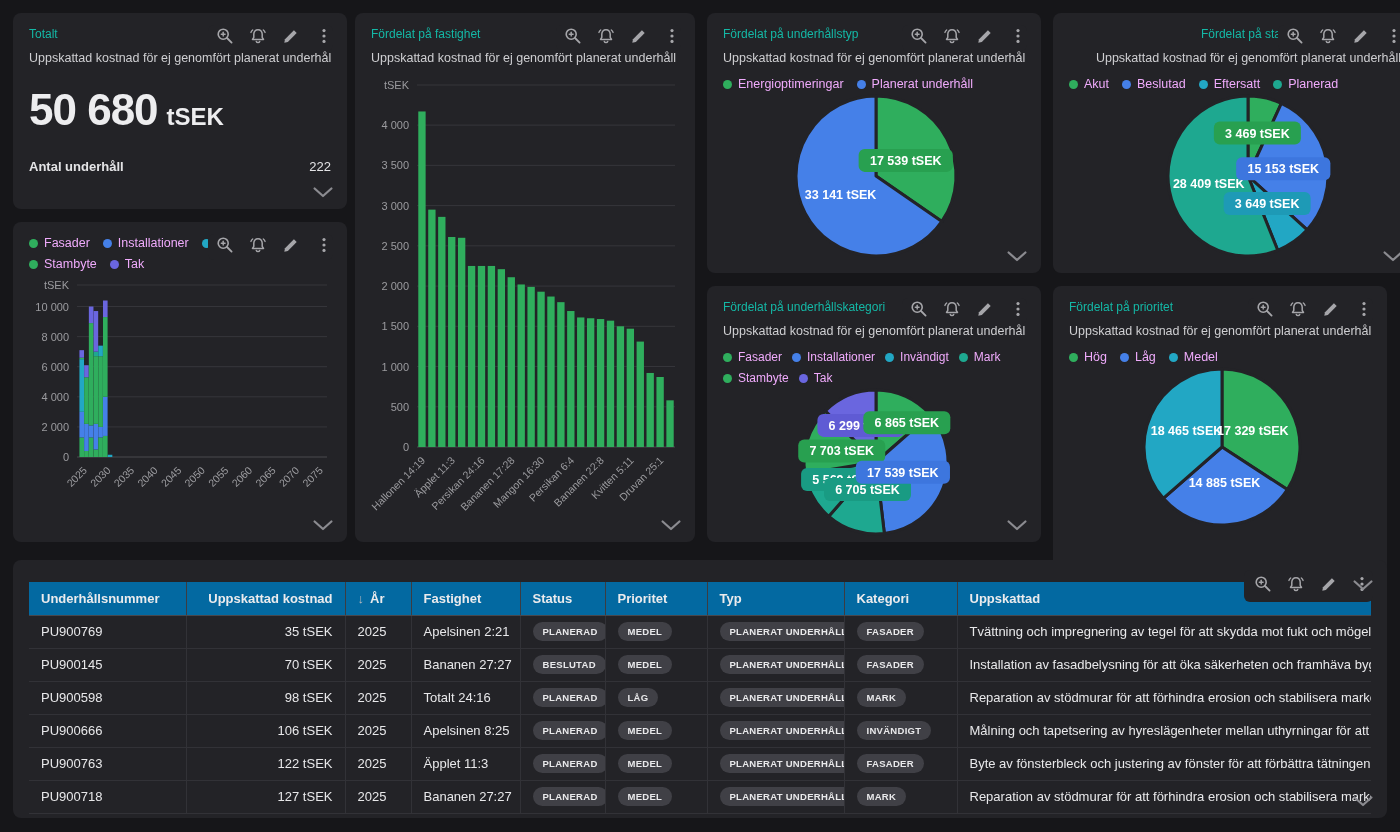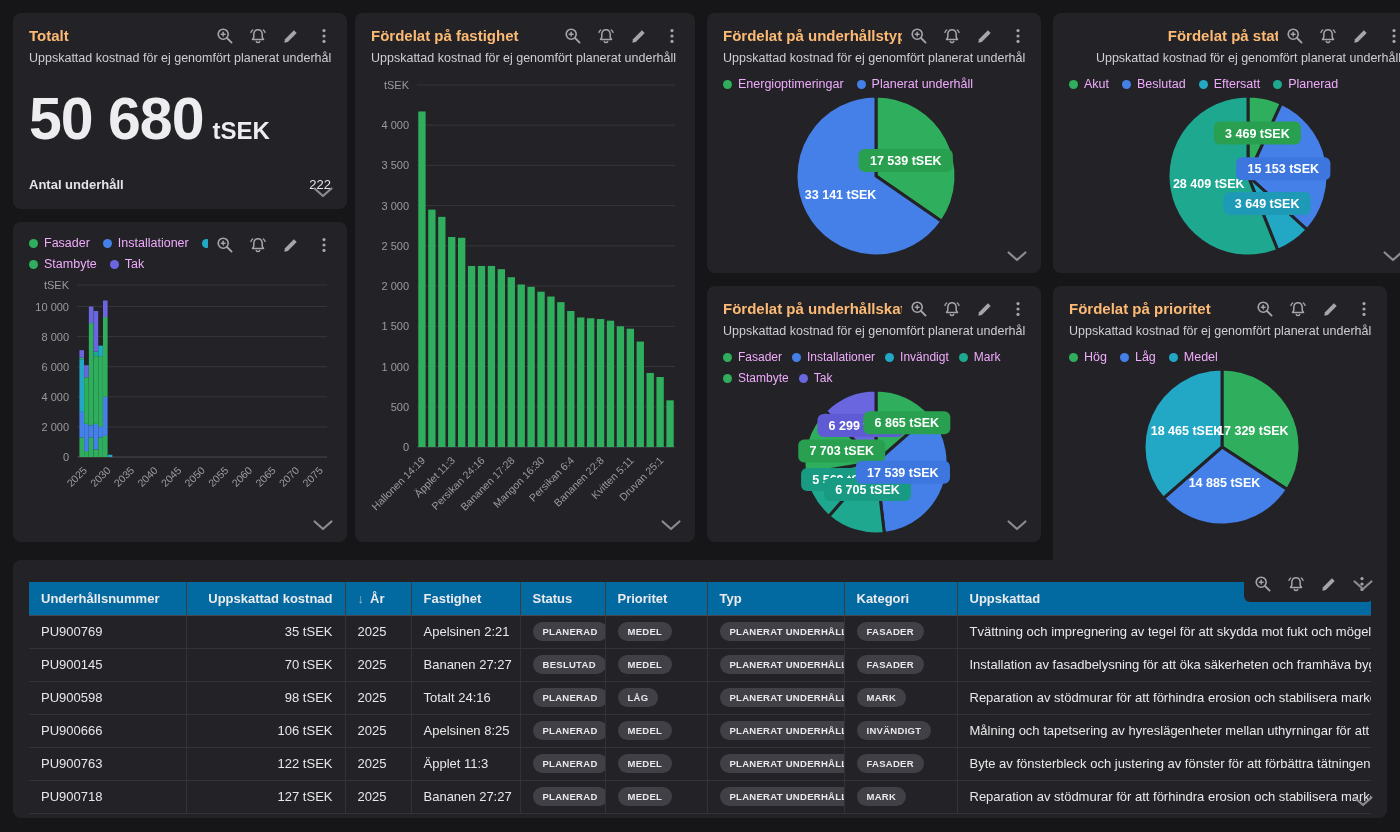--- a/index.html
+++ b/index.html
@@ -1,28 +1,28 @@
 <!DOCTYPE html>
 <html><head>
 <meta charset="utf-8">
 <style>
   html,body{margin:0;padding:0;background:#161619;font-family:"Liberation Sans",sans-serif;}
   #stage{position:relative;width:1400px;height:832px;background:#161619;overflow:hidden;}
   .card{position:absolute;background:#232327;border-radius:8px;box-sizing:border-box;padding:14px 16px;}
-  .card-title{font-size:15px;font-weight:700;color:#fdba74;white-space:nowrap;overflow:hidden;margin-right:104px;height:20px;}
+  .card-title{font-size:12px;font-weight:400;color:#14b8a6;white-space:nowrap;overflow:hidden;margin-right:104px;height:20px;}
   .card-sub{font-size:12.5px;color:#cfcfd2;margin-top:4px;height:18px;white-space:nowrap;overflow:hidden;}
   .card-icons{position:absolute;top:12px;right:14px;display:flex;gap:15px;align-items:center;background:#232327;padding:2px 0 2px 8px;z-index:6;border-radius:6px;}
   .card-icons .icon{display:block;cursor:pointer;}
   .chevron{position:absolute;bottom:7px;right:14px;z-index:7;cursor:pointer;}
   .legend{display:flex;flex-wrap:wrap;column-gap:13px;row-gap:7px;font-size:12.5px;color:#f0abfc;margin-top:8px;overflow:hidden;}
   .legend-item{display:inline-flex;align-items:center;white-space:nowrap;}
   .legend-dot{width:9px;height:9px;border-radius:50%;margin-right:6px;flex:0 0 auto;}
   
   .big-row{display:flex;align-items:baseline;margin-top:16px;color:#ededef;}
-  .big-val{font-size:59px;font-weight:800;letter-spacing:-1px;}
+  .big-val{font-size:44px;font-weight:800;letter-spacing:-1px;}
   .big-unit{font-size:24px;font-weight:800;margin-left:9px;}
   .count-row{display:flex;justify-content:space-between;margin-top:24px;font-size:13px;color:#e4e4e6;}
   .count-label{font-weight:700;text-align:right;}
   .count-val{font-weight:400;}
   
   #maintenance-table{border-collapse:collapse;table-layout:fixed;width:1342px;margin-top:10px;}
   #maintenance-table th{background:#0369a1;height:33px;font-size:13px;color:#ebebed;font-weight:700;border-bottom:1px solid #47474c;border-right:1px solid #3c3c41;padding:0 12px;text-align:left;white-space:nowrap;overflow:hidden;box-sizing:border-box;}
   #maintenance-table th:last-child{border-right:none;}
   #maintenance-table td{height:33px;font-size:13px;color:#e8e8ea;border-bottom:1px solid #323237;border-right:1px solid #323237;padding:0 12px;white-space:nowrap;overflow:hidden;box-sizing:border-box;}
   #maintenance-table td:last-child{border-right:none;}

